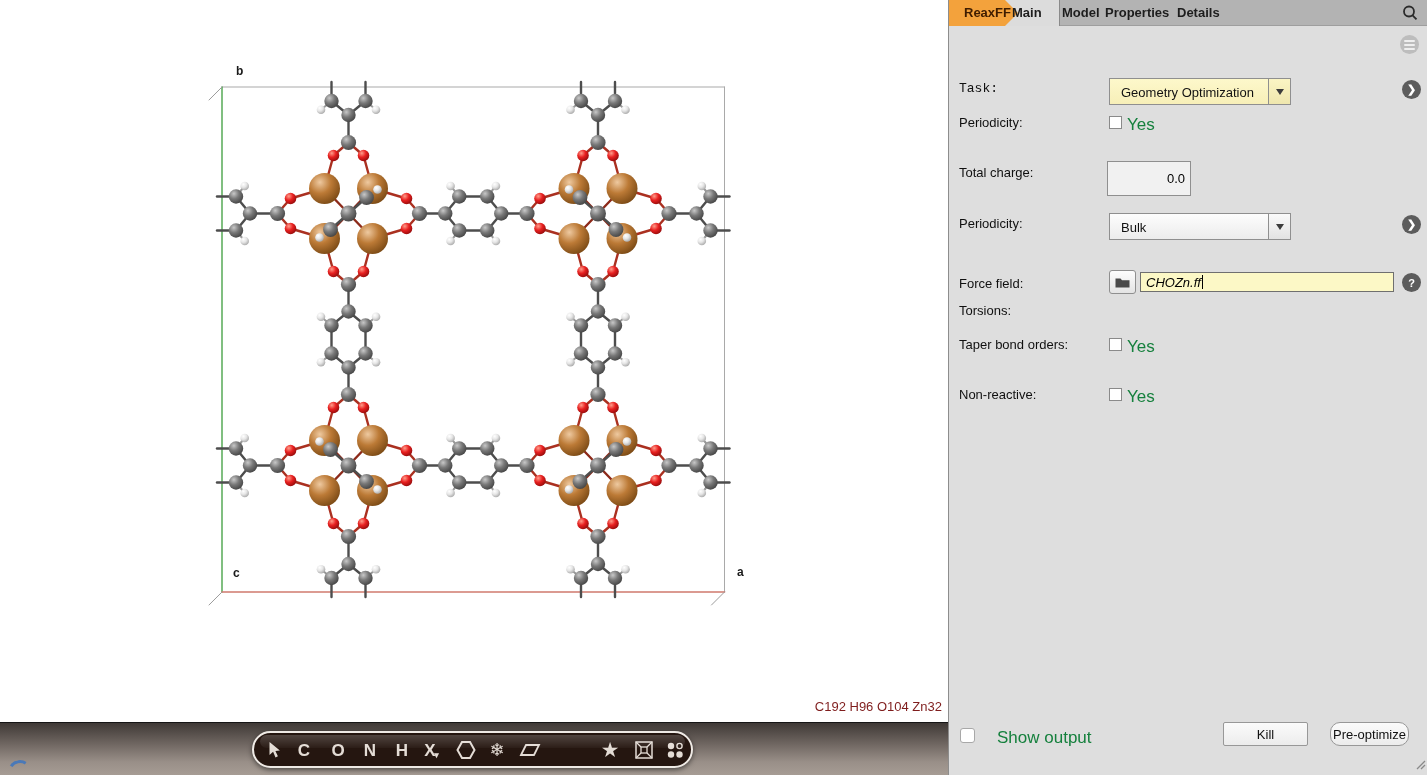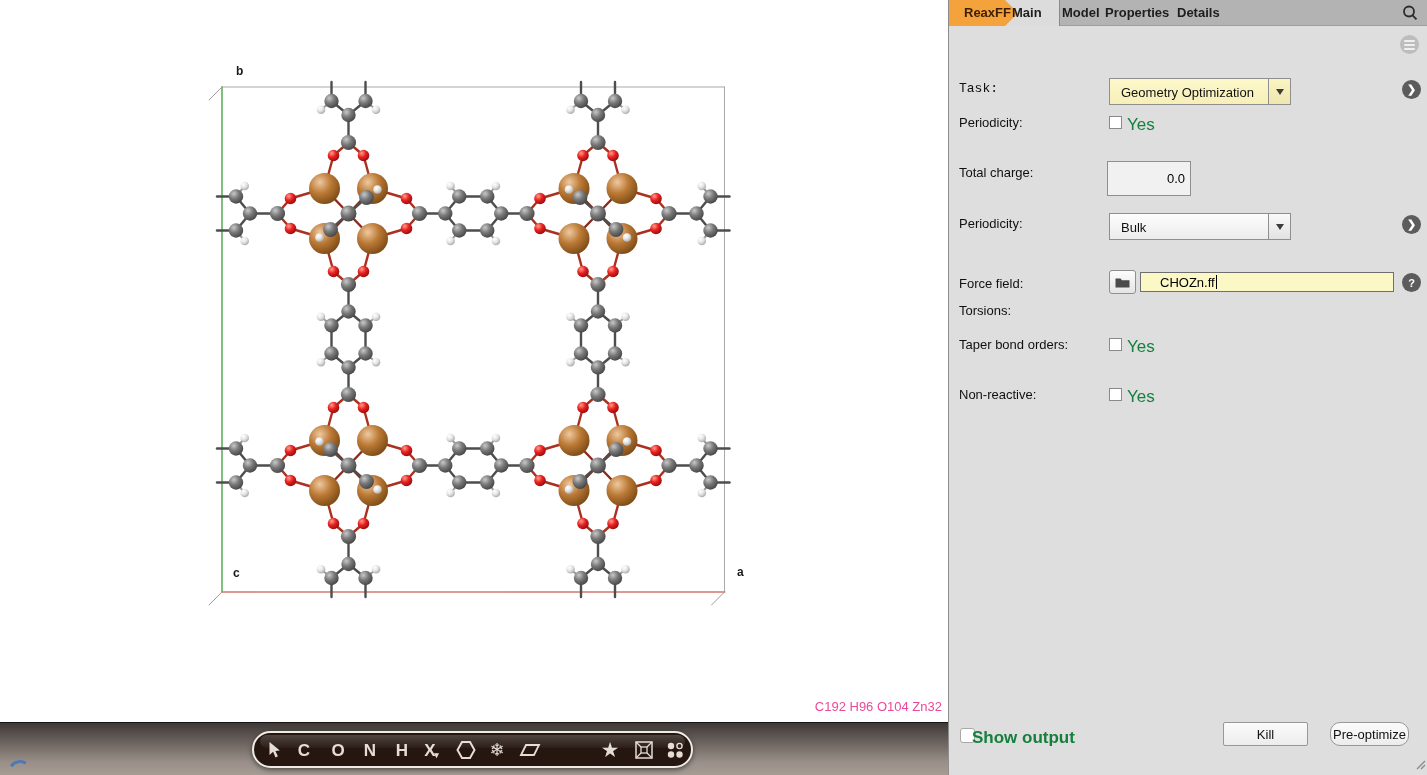--- a/index.html
+++ b/index.html
@@ -3,21 +3,21 @@
 <meta charset="utf-8">
 <style>
   html,body{margin:0;padding:0;}
   body{width:1427px;height:775px;position:relative;overflow:hidden;
        font-family:"Liberation Sans",sans-serif;background:#fff;}
 
   
   .viewport{position:absolute;left:0;top:0;width:948px;height:722px;background:#fff;}
   .axis-label{position:absolute;font-size:12px;font-weight:bold;color:#1a1a1a;
     text-shadow:-1px 0 #fff,1px 0 #fff,0 -1px #fff,0 1px #fff,1px 1px #fff,-1px -1px #fff;}
-  .formula{position:absolute;right:6px;top:699px;font-size:13px;color:#ec4899;}
+  .formula{position:absolute;right:6px;top:699px;font-size:13px;color:#7f1d1d;}
 
   
   .bottombar{position:absolute;left:0;top:722px;width:948px;height:53px;box-sizing:border-box;
     border-top:1px solid #161616;
     background:linear-gradient(180deg,#3f3936 0%,#6f6661 40%,#998f88 75%,#a69c94 100%);}
   .logo-peek{position:absolute;left:8px;bottom:-9px;width:18px;height:18px;border-radius:50%;
     border:3px solid transparent;border-top-color:#4a79b8;transform:rotate(-12deg);}
   .pill{position:absolute;left:252px;top:8px;width:441px;height:37px;box-sizing:border-box;
     background:#251610;border:2px solid #efeae5;border-radius:19px;box-shadow:0 2px 5px rgba(0,0,0,.5);}
   .pill::after{content:'';position:absolute;left:6px;right:6px;top:2px;height:13px;border-radius:12px;
@@ -58,21 +58,21 @@
   .cb{position:absolute;width:11px;height:11px;background:#fff;border:1px solid #8a8a8a;box-sizing:content-box;}
   .cb.round{border-radius:3px;width:13px;height:13px;border-color:#a8a8a8;}
   .cb-label{position:absolute;font-size:17px;color:#15803d;}
 
   .circle-btn{position:absolute;width:19px;height:19px;border-radius:50%;background:#5c5c5c;color:#fff;
     display:flex;align-items:center;justify-content:center;font-size:11px;font-weight:bold;}
 
   .tinput{position:absolute;border:1px solid #8f8f8f;background:#f1f1f1;font-size:13px;color:#000;
     box-sizing:border-box;display:flex;align-items:center;}
   .tinput.right{justify-content:flex-end;padding-right:5px;}
-  .tinput.yellow{background:#fcf8c6;border-color:#6f6f6f;padding-left:19px;}
+  .tinput.yellow{background:#fcf8c6;border-color:#6f6f6f;padding-left:5px;font-style:italic;}
   .caret{display:inline-block;width:1px;height:14px;background:#000;margin-left:1px;}
 
   .folder-btn{position:absolute;width:27px;height:24px;border:1px solid #8f8f8f;border-radius:3px;
     background:linear-gradient(#fdfdfd,#e4e4e4);display:flex;align-items:center;justify-content:center;box-sizing:border-box;}
 
   .btn{position:absolute;height:24px;border:1px solid #989898;border-radius:2px;box-sizing:border-box;
     background:linear-gradient(#fbfbfb,#ececec);font-size:13px;color:#111;
     display:flex;align-items:center;justify-content:center;}
   .grip{position:absolute;right:1px;bottom:1px;}
 </style>
@@ -618,21 +618,21 @@
 
   <div class="flabel" style="top:337px;">Taper bond orders:</div>
   <span class="cb" style="left:160px;top:338px;"></span>
   <span class="cb-label" style="left:178px;top:337px;">Yes</span>
 
   <div class="flabel" style="top:387px;">Non-reactive:</div>
   <span class="cb" style="left:160px;top:388px;"></span>
   <span class="cb-label" style="left:178px;top:387px;">Yes</span>
 
   <span class="cb round" style="left:11px;top:728px;"></span>
-  <span class="cb-label" style="left:23px;top:728px;font-weight:bold;">Show output</span>
+  <span class="cb-label" style="left:48px;top:728px;">Show output</span>
   <div class="btn" style="left:274px;top:722px;width:85px;">
     <span>Kill</span>
   </div>
   <div class="btn" style="left:381px;top:722px;width:79px;border-radius:10px;">
     <span>Pre-optimize</span>
   </div>
   <span class="grip">
     <svg width="11" height="11" viewBox="0 0 11 11">
       <line x1="2" y1="10" x2="10" y2="2" stroke="#8a8a8a" stroke-width="1.3"></line>
       <line x1="6" y1="10" x2="10" y2="6" stroke="#8a8a8a" stroke-width="1.3"></line>

